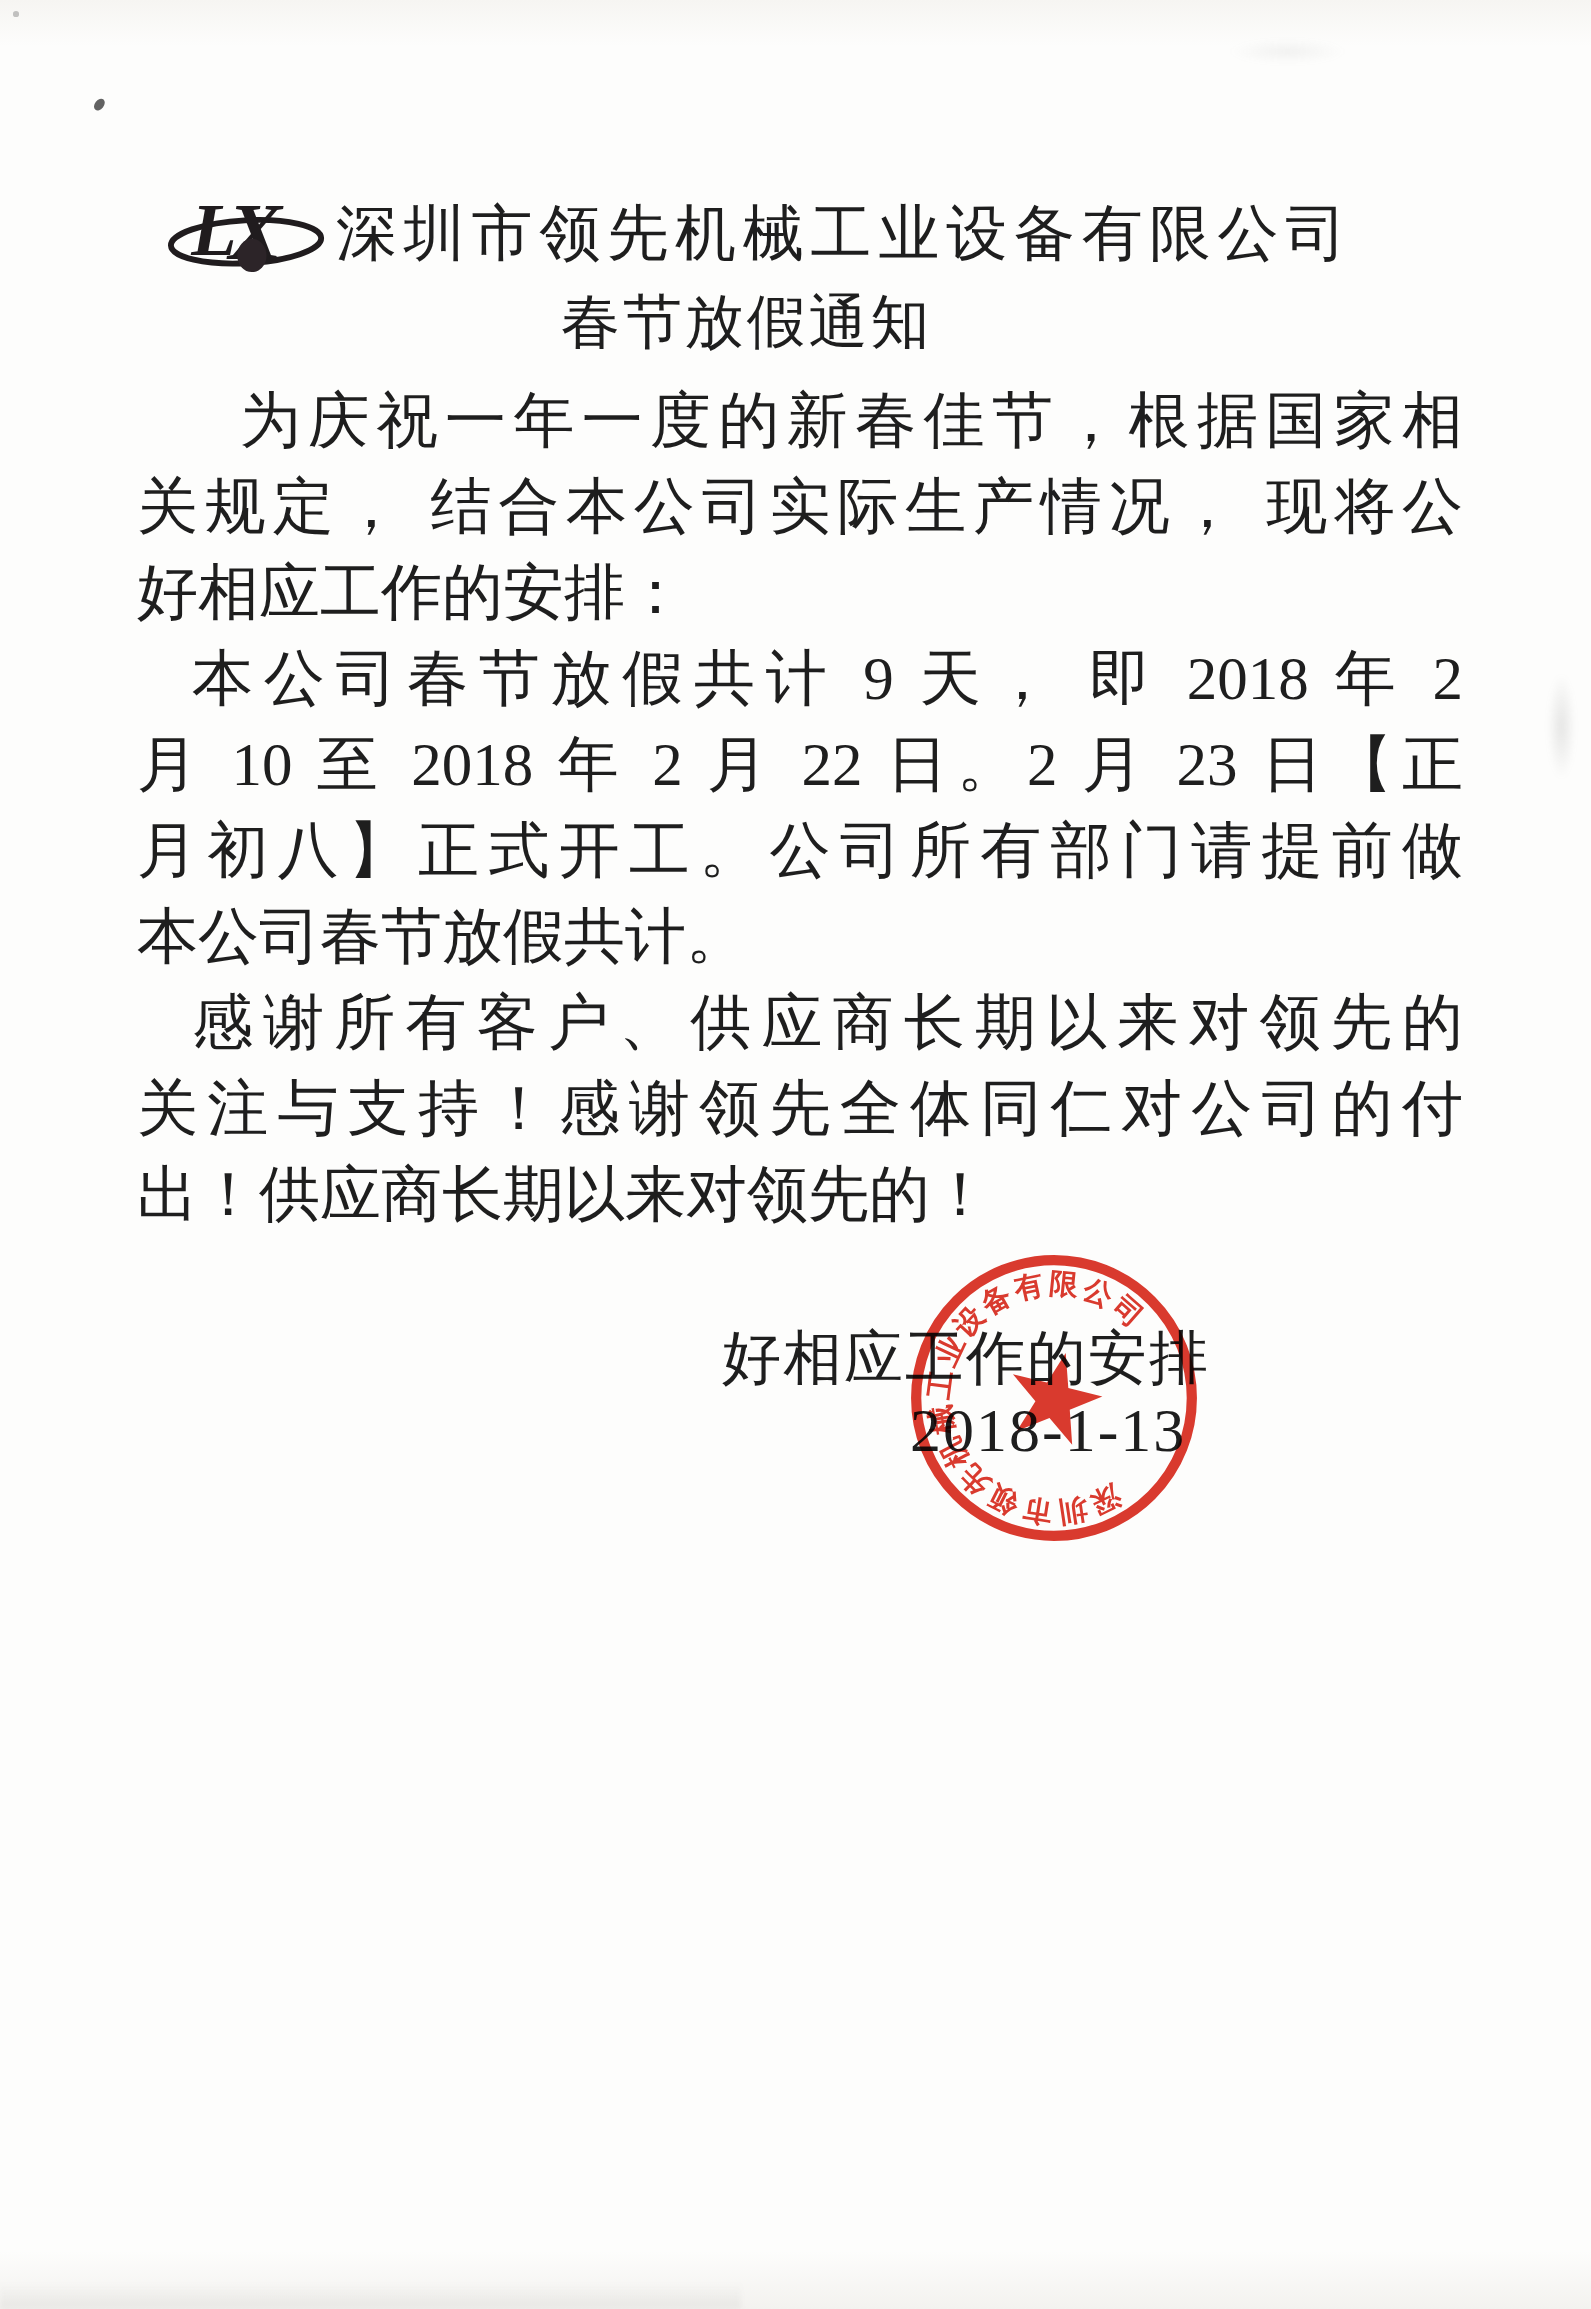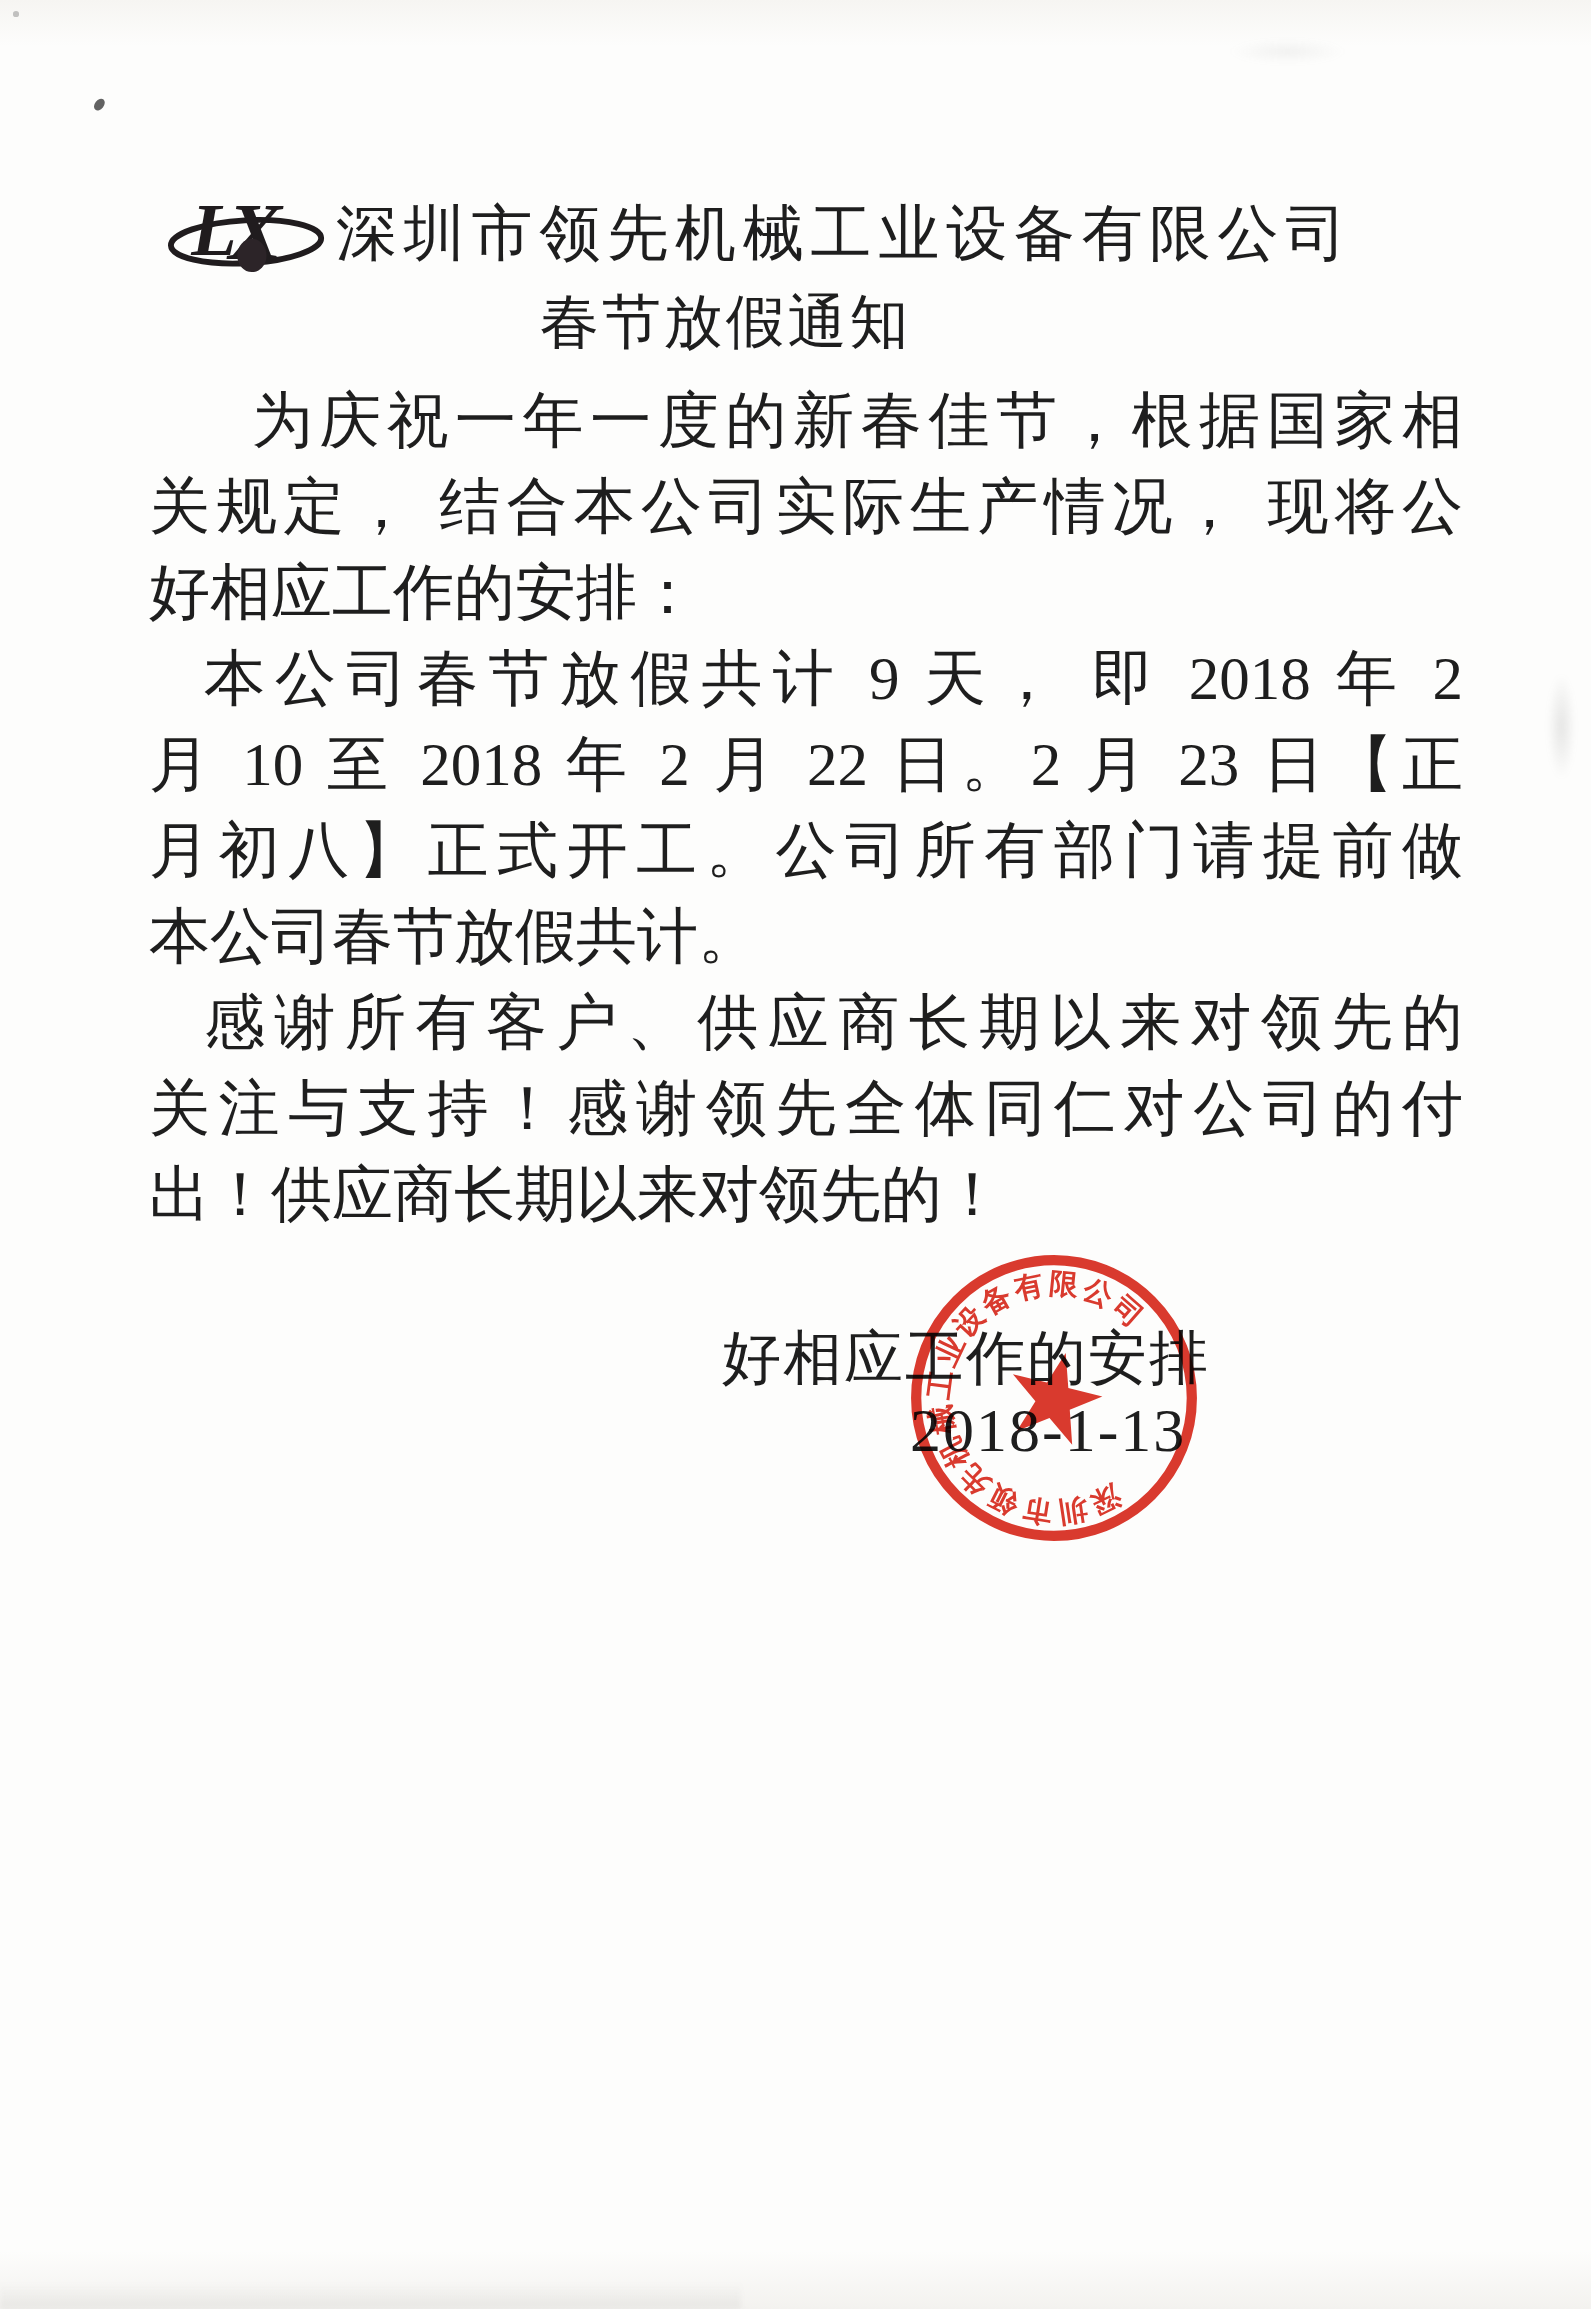--- a/index.html
+++ b/index.html
@@ -28,30 +28,30 @@
   
   .logo { position:absolute; left:164px; top:183px; }
 
   
   .company-title {
     position:absolute; left:336px; top:193px;
     font-size:61px; font-weight:normal; letter-spacing:6.8px;
     white-space:nowrap; margin:0;
   }
   .notice-title {
-    position:absolute; left:540px; top:283px;
+    position:absolute; left:561px; top:283px;
     font-size:59px; letter-spacing:2.9px; white-space:nowrap;
   }
 
   
   .body-text {
     position:absolute; left:137px; top:378px; width:1326px;
     font-size:61px; line-height:86px;
   }
-  .line { white-space:nowrap;margin-left:12px; }
+  .line { white-space:nowrap; }
   .fill { white-space:normal; text-align:justify; text-align-last:justify; }
   .indent-lg { padding-left:103px; }
   .indent-sm { padding-left:55px; }
 
   
   .signature {
     position:absolute; left:722px; top:1319px;
     font-size:59px; letter-spacing:2px; white-space:nowrap;
   }
   .sig-date {

